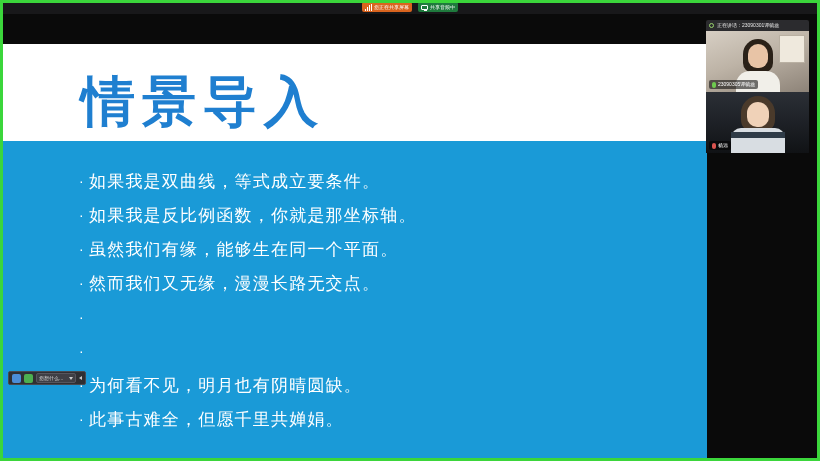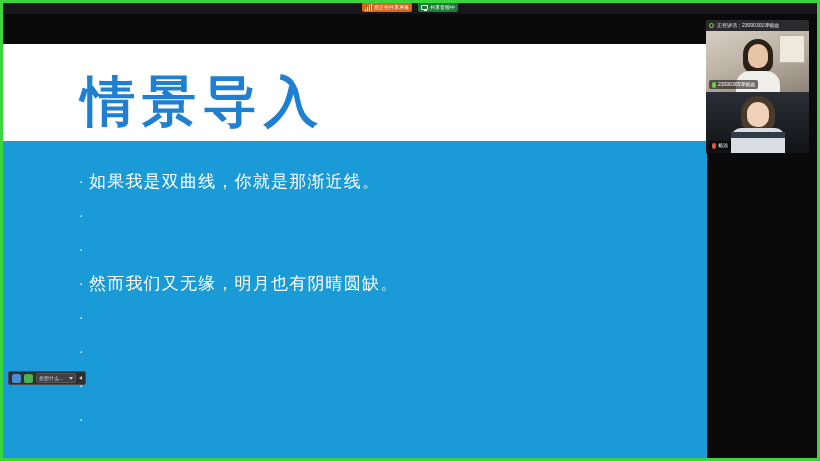--- a/index.html
+++ b/index.html
@@ -309,43 +309,47 @@
 
 <div id="app">
 
   <div class="slide">
     <div class="slide-white"></div>
     <div class="slide-title">情景导入</div>
 
     <div class="bullets">
       <div class="bullet">
         <span class="dot">·</span>
-        <span class="txt">如果我是双曲线，你就是那渐近线。</span>
-      </div>
-      <div class="bullet">
-        <span class="dot">·</span>
-      </div>
-      <div class="bullet">
-        <span class="dot">·</span>
-      </div>
-      <div class="bullet">
-        <span class="dot">·</span>
-        <span class="txt">然而我们又无缘，明月也有阴晴圆缺。</span>
-      </div>
-      <div class="bullet">
-        <span class="dot">·</span>
-      </div>
-      <div class="bullet">
-        <span class="dot">·</span>
-      </div>
-      <div class="bullet">
-        <span class="dot">·</span>
-      </div>
-      <div class="bullet">
-        <span class="dot">·</span>
+        <span class="txt">如果我是双曲线，等式成立要条件。</span>
+      </div>
+      <div class="bullet">
+        <span class="dot">·</span>
+        <span class="txt">如果我是反比例函数，你就是那坐标轴。</span>
+      </div>
+      <div class="bullet">
+        <span class="dot">·</span>
+        <span class="txt">虽然我们有缘，能够生在同一个平面。</span>
+      </div>
+      <div class="bullet">
+        <span class="dot">·</span>
+        <span class="txt">然而我们又无缘，漫漫长路无交点。</span>
+      </div>
+      <div class="bullet">
+        <span class="dot">·</span>
+      </div>
+      <div class="bullet">
+        <span class="dot">·</span>
+      </div>
+      <div class="bullet">
+        <span class="dot">·</span>
+        <span class="txt">为何看不见，明月也有阴晴圆缺。</span>
+      </div>
+      <div class="bullet">
+        <span class="dot">·</span>
+        <span class="txt">此事古难全，但愿千里共婵娟。</span>
       </div>
     </div>
   </div>
 
   <div class="top-bar">
     <div class="top-bar-inner">
       <div class="tb-chip">
         <span class="bars">
             <i></i>
             <i></i>

